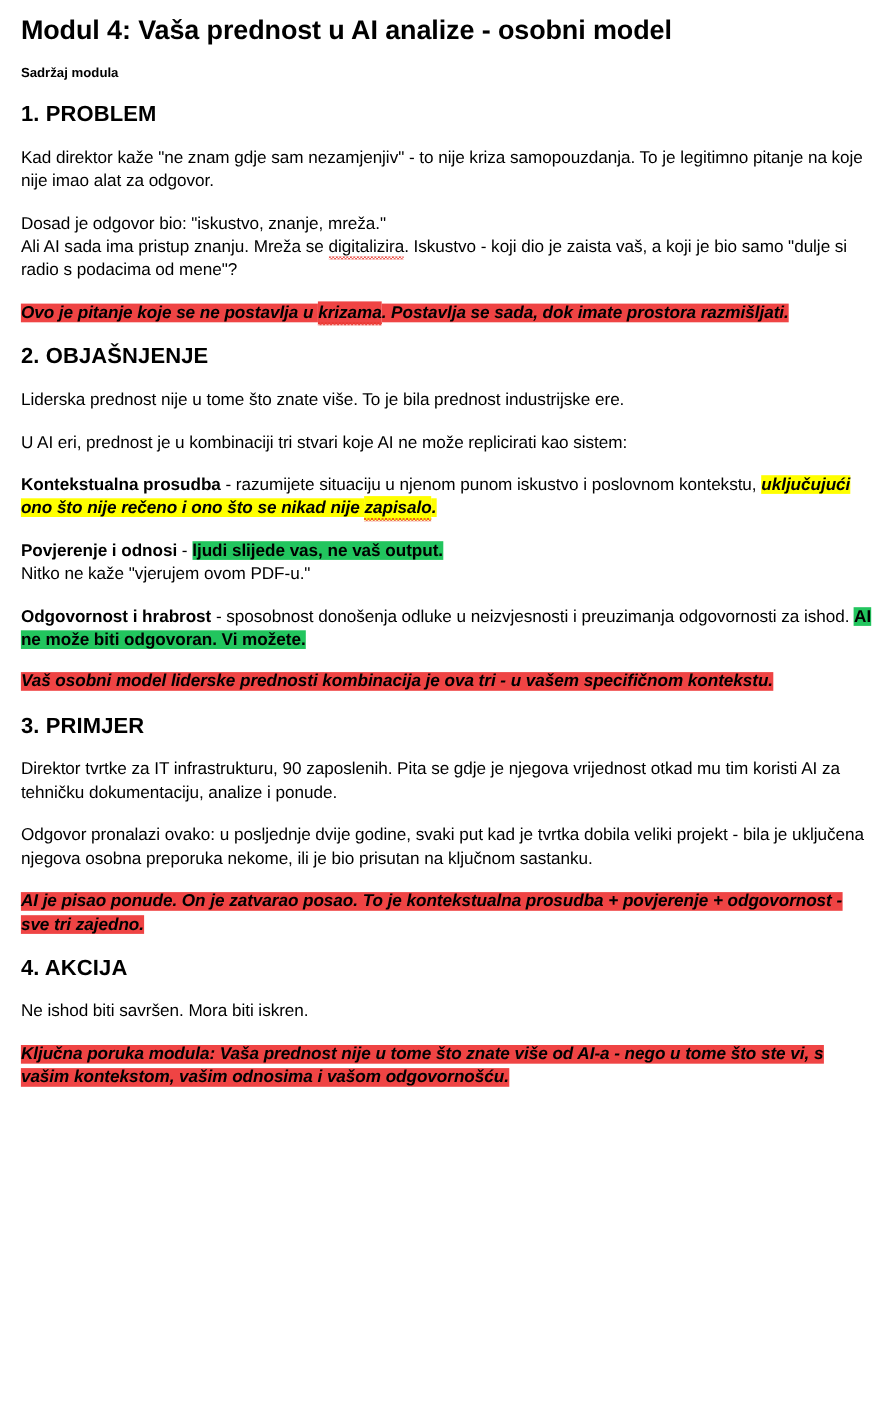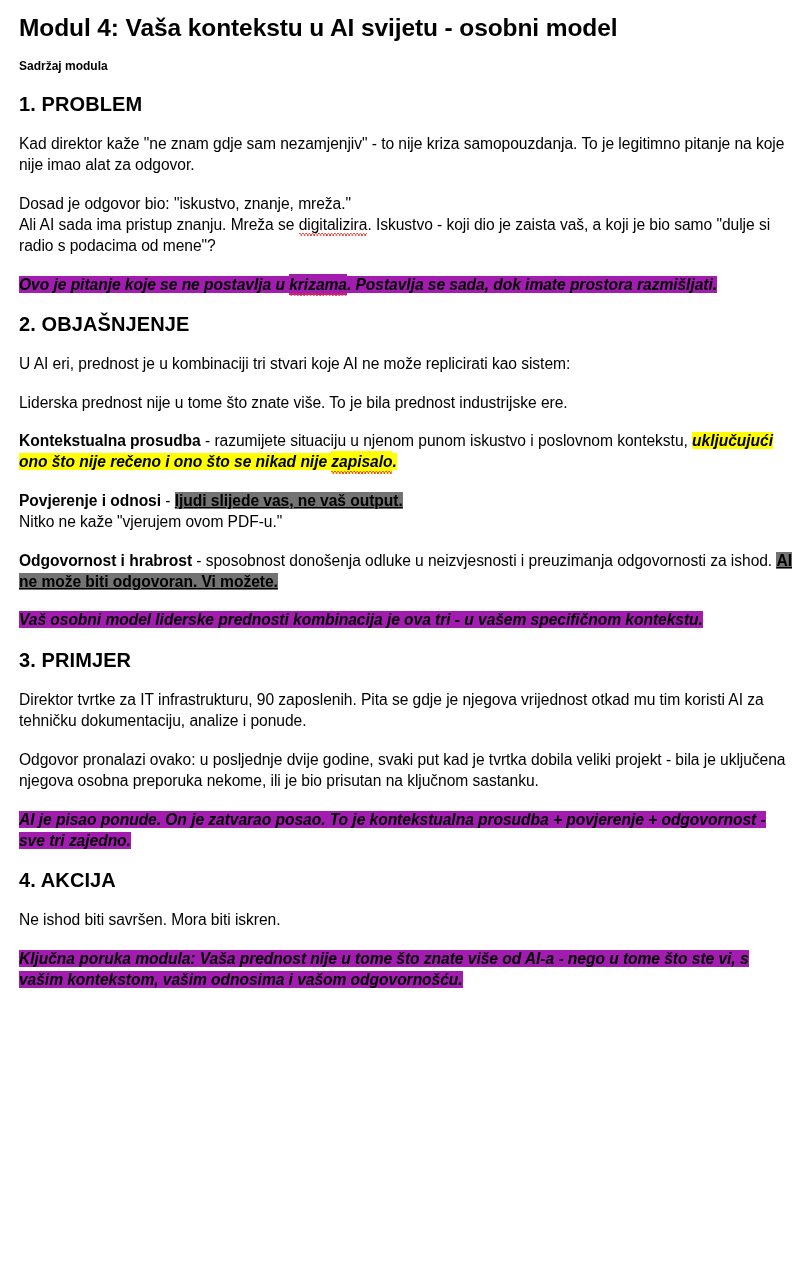--- a/index.html
+++ b/index.html
@@ -54,29 +54,28 @@
   .hl-block {
     font-size: 15.6px;
     line-height: 21.4px;
     font-weight: bold;
     font-style: italic;
     margin: 0 0 17px 0;
     letter-spacing: -0.05px;
   }
   .hl-block .mark,
   .mark {
-    background: #a21caf;
+    background: #ef4444;
     box-decoration-break: clone;
     -webkit-box-decoration-break: clone;
   }
   .mark-b {
-    background: #737373;
+    background: #22c55e;
     font-weight: bold;
     box-decoration-break: clone;
-    text-decoration: underline;
     -webkit-box-decoration-break: clone;
   }
   .mark-bi {
     background: #ffff00;
     font-weight: bold;
     font-style: italic;
     box-decoration-break: clone;
     -webkit-box-decoration-break: clone;
   }
   b, .b { font-weight: bold; }
@@ -111,37 +110,37 @@
     background-position: 0 0, 1.6px 0;
     background-repeat: repeat-x;
     height: 3.2px;
   }
 </style>
 </head>
 <body>
 
 <div class="page">
 
-  <h1 class="doc-title">Modul 4: Vaša kontekstu u AI svijetu - osobni model</h1>
+  <h1 class="doc-title">Modul 4: Vaša prednost u AI analize - osobni model</h1>
 
   <div class="subtitle">Sadržaj modula</div>
 
   <div class="section-heading">1. PROBLEM</div>
 
   <p class="para"><span>Kad direktor kaže "ne znam gdje sam nezamjenjiv" - to nije kriza samopouzdanja. To je legitimno pitanje na koje nije imao alat za odgovor.</span></p>
 
   <p class="para"><span>Dosad je odgovor bio: "iskustvo, znanje, mreža."</span><br><span>Ali AI sada ima pristup znanju. Mreža se </span><span class="sp">digitalizira</span><span>. Iskustvo - koji dio je zaista vaš, a koji je bio samo "dulje si radio s podacima od mene"?</span></p>
 
   <p class="hl-block"><span class="mark">Ovo je pitanje koje se ne postavlja u </span><span class="mark sp">krizama</span><span class="mark">. Postavlja se sada, dok imate prostora razmišljati.</span></p>
 
   <div class="section-heading">2. OBJAŠNJENJE</div>
 
+  <p class="para"><span>Liderska prednost nije u tome što znate više. To je bila prednost industrijske ere.</span></p>
+
   <p class="para"><span>U AI eri, prednost je u kombinaciji tri stvari koje AI ne može replicirati kao sistem:</span></p>
-
-  <p class="para"><span>Liderska prednost nije u tome što znate više. To je bila prednost industrijske ere.</span></p>
 
   <p class="para"><b>Kontekstualna prosudba</b><span> - razumijete situaciju u njenom punom iskustvo i poslovnom kontekstu, </span><span class="mark-bi">uključujući ono što nije rečeno i ono što se nikad nije </span><span class="mark-bi sp">zapisalo</span><span class="mark-bi">.</span></p>
 
   <p class="para"><b>Povjerenje i odnosi</b><span> - </span><span class="mark-b">ljudi slijede vas, ne vaš output.</span><br><span>Nitko ne kaže "vjerujem ovom PDF-u."</span></p>
 
   <p class="para"><b>Odgovornost i hrabrost</b><span> - sposobnost donošenja odluke u neizvjesnosti i preuzimanja odgovornosti za ishod. </span><span class="mark-b">AI ne može biti odgovoran. Vi možete.</span></p>
 
   <p class="hl-block"><span class="mark">Vaš osobni model liderske prednosti kombinacija je ova tri - u vašem specifičnom kontekstu.</span></p>
 
   <div class="section-heading">3. PRIMJER</div>

